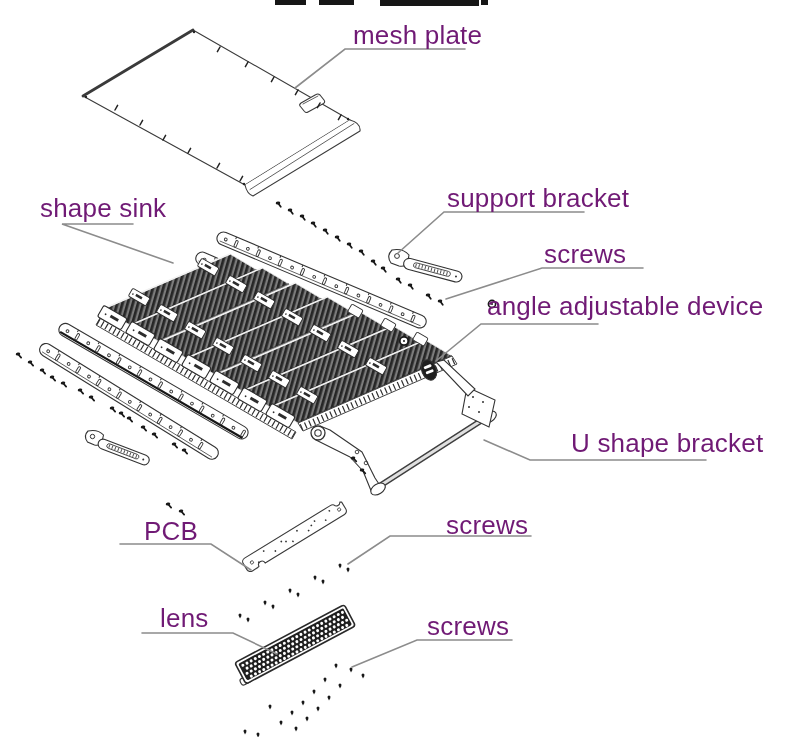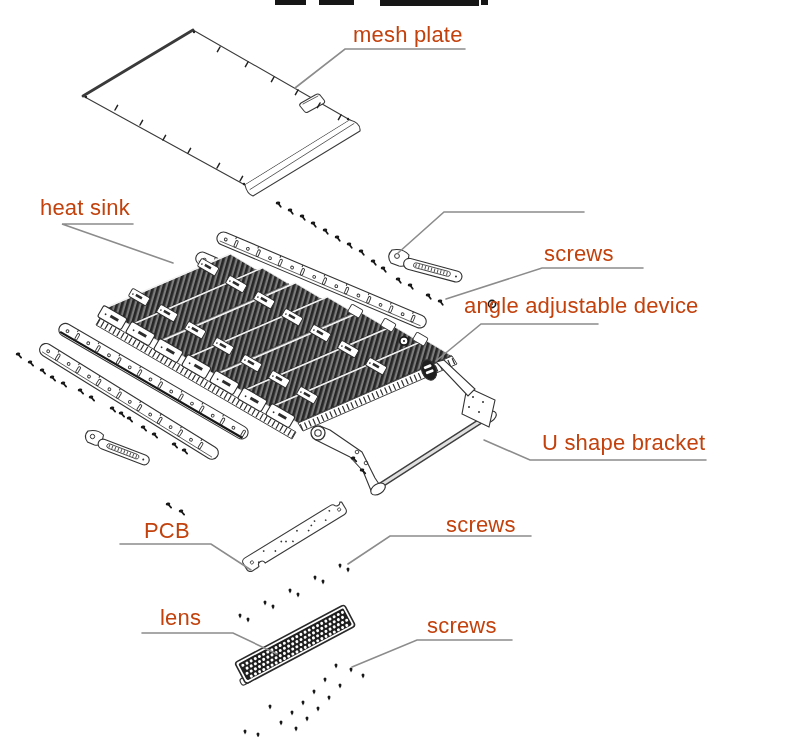--- a/index.html
+++ b/index.html
@@ -6,23 +6,23 @@
   .stage{
     position:relative;
     width:805px;height:737px;
     background:#ffffff;
     overflow:hidden;
     font-family:"Liberation Sans", sans-serif;
   }
   .stage svg{position:absolute;left:0;top:0;}
   .callout{
     position:absolute;
-    font-size:22px;
+    font-size:26px;
     line-height:22px;
-    color:#c2410c;
+    color:#701a75;
     white-space:nowrap;
     letter-spacing:0.2px;
   }
 </style>
 </head>
 <body>
 
 <div class="stage">
 
 <svg width="805" height="737" viewBox="0 0 805 737">
@@ -465,22 +465,23 @@
     <path d="M598,324 L481,324 L436,361"></path>
     <path d="M706,460 L530,460 L484,440"></path>
     <path d="M120,544 L211,544 L251,570"></path>
     <path d="M531,536 L390,536 L348,564"></path>
     <path d="M142,633 L233,633 L277,654"></path>
     <path d="M512,640 L417,640 L352,667"></path>
   </g>
 </svg>
 
 <div class="callout" style="left:353px;top:24px">mesh plate</div>
-<div class="callout" style="left:40px;top:197px">heat sink</div>
+<div class="callout" style="left:40px;top:197px">shape sink</div>
+<div class="callout" style="left:447px;top:187px">support bracket</div>
 <div class="callout" style="left:544px;top:243px">screws</div>
-<div class="callout" style="left:464px;top:295px">angle adjustable device</div>
-<div class="callout" style="left:542px;top:432px">U shape bracket</div>
+<div class="callout" style="left:487px;top:295px">angle adjustable device</div>
+<div class="callout" style="left:571px;top:432px">U shape bracket</div>
 <div class="callout" style="left:144px;top:520px">PCB</div>
 <div class="callout" style="left:446px;top:514px">screws</div>
 <div class="callout" style="left:160px;top:607px">lens</div>
 <div class="callout" style="left:427px;top:615px">screws</div>
 
 </div>
 
 </body></html>

